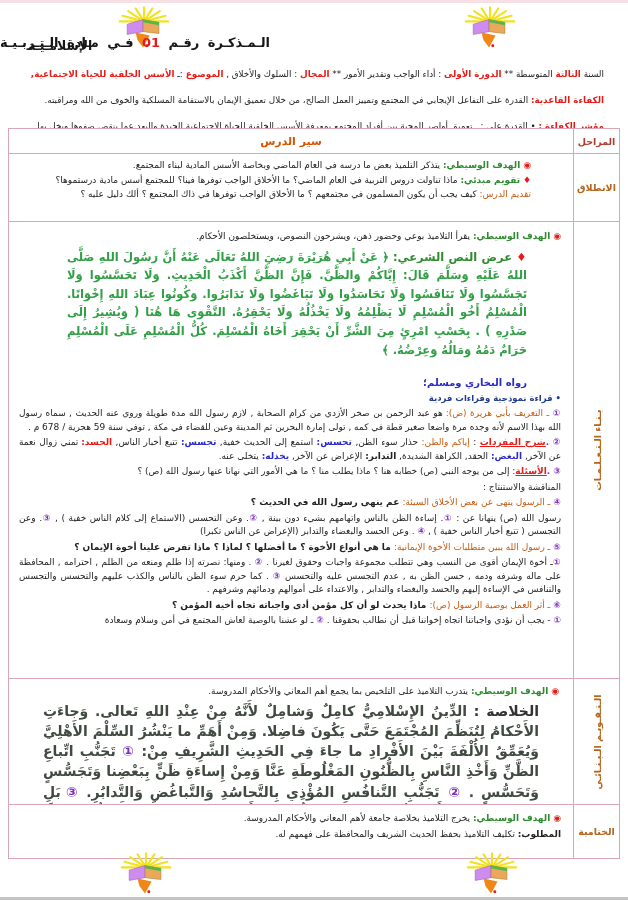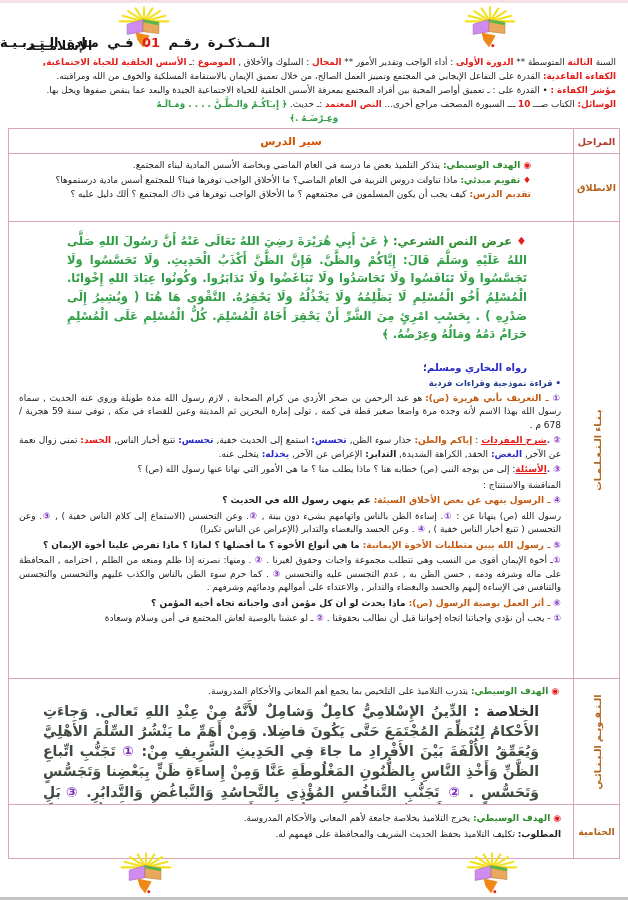--- a/index.html
+++ b/index.html
@@ -10,21 +10,21 @@
   
   .clip{position:absolute;width:56px;height:44px}
   .c-tl{top:2px;left:462px}
   .c-tr{top:2px;left:116px}
   .c-bl{bottom:2px;left:464px}
   .c-br{bottom:2px;left:118px}
   
   .title{position:absolute;top:32px;right:0;left:0;text-align:left;font-size:13px;font-weight:bold;color:#161616;word-spacing:4px}
   .title-wrap{position:absolute;top:35px;left:28px;font-size:12.5px;font-weight:bold;color:#161616}
   .meta{position:absolute;top:52px;right:12px;left:12px;font-size:8.8px;line-height:14px;color:#1c1c1c;text-align:justify}
-  .mline{margin:0}
+  .mline{margin:12px}
   .mline.center{text-align:center}
   
   .ltable{position:absolute;top:125px;right:8px;left:8px;border:1.5px solid #dba6b4;background:#fff}
   .trow{display:flex;border-top:1.5px solid #dba6b4;overflow:hidden}
   .trow:first-child{border-top:none}
   .stage{flex:0 0 46px;border-left:1.5px solid #dba6b4;display:flex;align-items:center;justify-content:center;
          color:#b5651d;font-weight:bold;font-size:9.5px;position:relative;}
   .content{flex:1;min-width:0;padding:3px 10px}
   .thead{height:24px}
   .thead .stage{color:#b03a2e}
@@ -45,21 +45,21 @@
   .rawah{padding-right:34px;font-size:10px;margin-top:16px}
   .qiraa{font-size:8.5px}
   .summary{font-size:14px;line-height:1.45;font-weight:bold;color:#414a41;padding:0 20px}
   
   .rd{color:#e41b17}
   .gn{color:#2e8b2e;font-weight:bold}
   .hgn{color:#2f9e44;font-weight:bold}
   .bl{color:#2929c8;font-weight:bold}
   .nv{color:#1f3b8f;font-weight:bold}
   .pu{color:#7d2fbd;font-weight:bold}
-  .or{color:#c55a11;font-weight:bold}
+  .or{color:#c55a11;font-weight:normal}
   .b{font-weight:bold}
   .u{text-decoration:underline}
   .dk{color:#333}
 </style>
 </head>
 <body>
 
 <div class="page">
 
   <svg class="clip c-tl" viewBox="0 0 60 46">
@@ -94,20 +94,21 @@
         <p class="para"><span class="rd">♦ </span><span class="gn">تقويم مبدئي:</span><span> ماذا تناولت دروس التربية في العام الماضي؟ ما الأخلاق الواجب توفرها فينا؟ للمجتمع أسس مادية درستموها؟</span></p>
         <p class="para"><span class="or">تقديم الدرس:</span><span> كيف يجب أن يكون المسلمون في مجتمعهم ؟ ما الأخلاق الواجب توفرها في ذاك المجتمع ؟ ألك دليل عليه ؟</span></p>
       </div>
     </div>
 
     <div class="trow r2">
       <div class="stage">
         <span class="vert">بـنـاء الـتـعـلـمـات</span>
       </div>
       <div class="content">
+        <p class="para"><span class="rd">◉ </span><span class="gn">الهدف الوسيطي:</span><span> يقرأ التلاميذ بوعي وحضور ذهن، ويشرحون النصوص، ويستخلصون الأحكام.</span></p>
         <p class="para hadith"><span class="rd">♦ </span><span class="gn">عرض النص الشرعي:</span><span class="hgn"> ﴿ عَنْ أَبِي هُرَيْرَةَ رَضِيَ اللهُ تَعَالَى عَنْهُ أَنَّ رَسُولَ اللهِ صَلَّى اللهُ عَلَيْهِ وَسَلَّمَ قَالَ: إِيَّاكُمْ وَالظَّنَّ. فَإِنَّ الظَّنَّ أَكْذَبُ الْحَدِيثِ. وَلَا تَحَسَّسُوا وَلَا تَجَسَّسُوا وَلَا تَنَافَسُوا وَلَا تَحَاسَدُوا وَلَا تَبَاغَضُوا وَلَا تَدَابَرُوا. وَكُونُوا عِبَادَ اللهِ إِخْوَانًا. الْمُسْلِمُ أَخُو الْمُسْلِمِ لَا يَظْلِمُهُ وَلَا يَخْذُلُهُ وَلَا يَحْقِرُهُ. التَّقْوَى هَا هُنَا ( وَيُشِيرُ إِلَى صَدْرِهِ ) . بِحَسْبِ امْرِئٍ مِنَ الشَّرِّ أَنْ يَحْقِرَ أَخَاهُ الْمُسْلِمَ. كُلُّ الْمُسْلِمِ عَلَى الْمُسْلِمِ حَرَامٌ دَمُهُ وَمَالُهُ وَعِرْضُهُ. ﴾</span></p>
         <p class="para rawah"><span class="bl">رواه البخاري ومسلم؛</span></p>
         <p class="para qiraa"><span class="nv">• قراءة نموذجية وقراءات فردية</span></p>
         <p class="para"><span class="pu">① </span><span class="or">ـ التعريف بأبي هريرة (ض):</span><span> هو عبد الرحمن بن صخر الأزدي من كرام الصحابة , لازم رسول الله مدة طويلة وروي عنه الحديث , سماه رسول الله بهذا الاسم لأنه وجده مرة واضعا صغير قطة في كمه , تولى إمارة البحرين ثم المدينة وعين للقضاء في مكة , توفي سنة 59 هجرية / 678 م .</span></p>
         <p class="para"><span class="pu">② .</span><span class="rd b u">شرح المفردات</span><span> : </span><span class="or">إياكم والظن:</span><span> حذار سوء الظن, </span><span class="bl">تحسس:</span><span> استمع إلى الحديث خفية, </span><span class="bl">تجسس:</span><span> تتبع أخبار الناس, </span><span class="rd b">الحسد:</span><span> تمني زوال نعمة عن الآخر, </span><span class="bl">البغض:</span><span> الحقد, الكراهة الشديدة, </span><span class="b">التدابر:</span><span> الإعراض عن الآخر, </span><span class="bl">يخذله:</span><span> يتخلى عنه.</span></p>
         <p class="para"><span class="pu">③ .</span><span class="rd b u">الأسئلة</span><span>: إلى من يوجه النبي (ص) خطابه هنا ؟ ماذا يطلب منا ؟ ما هي الأمور التي نهانا عنها رسول الله (ص) ؟</span></p>
         <p class="para"><span>المناقشة والاستنتاج :</span></p>
         <p class="para"><span class="pu">④ </span><span class="or">ـ الرسول ينهى عن بعض الأخلاق السيئة:</span><span class="b"> عم ينهى رسول الله في الحديث ؟</span></p>
         <p class="para"><span>رسول الله (ص) ينهانا عن : </span><span class="pu">①</span><span>. إساءة الظن بالناس واتهامهم بشيء دون بينة , </span><span class="pu">②</span><span>. وعن التحسس (الاستماع إلى كلام الناس خفية ) , </span><span class="pu">③</span><span>. وعن التجسس ( تتبع أخبار الناس خفية ) , </span><span class="pu">④</span><span> . وعن الحسد والبغضاء والتدابر (الإعراض عن الناس تكبرا)</span></p>
         <p class="para"><span class="pu">⑤ </span><span class="or">ـ رسول الله يبين متطلبات الأخوة الإيمانية:</span><span class="b"> ما هي أنواع الأخوة ؟ ما أفضلها ؟ لماذا ؟ ماذا تفرض علينا أخوة الإيمان ؟</span></p>

